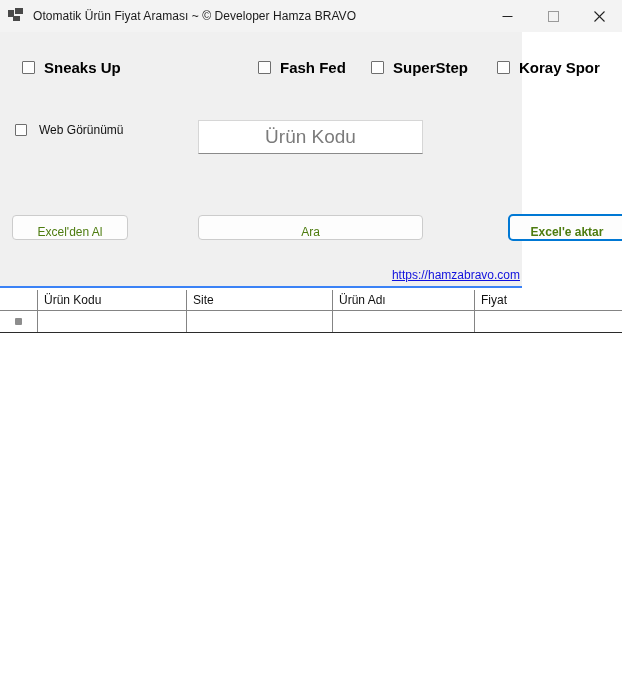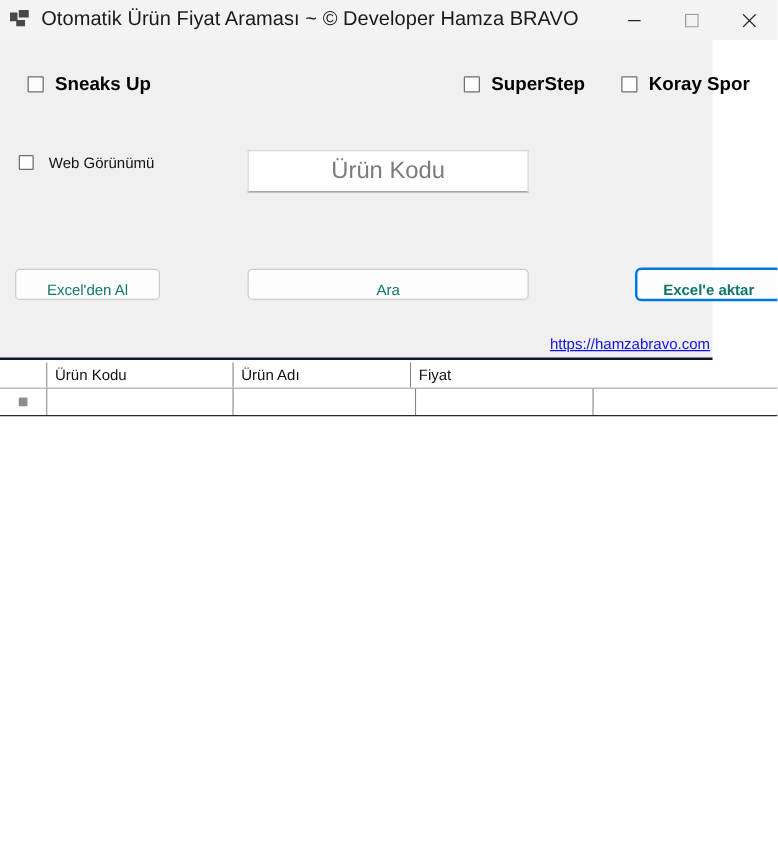--- a/index.html
+++ b/index.html
@@ -35,21 +35,21 @@
   .app-icon i {
     position: absolute;
     background: #484848;
     display: block;
   }
   .app-icon i.sq1 { left: 0px;  top: 2px;  width: 6px; height: 7px; }
   .app-icon i.sq2 { left: 7px;  top: 0px;  width: 8px; height: 6px; }
   .app-icon i.sq3 { left: 5px;  top: 8px;  width: 7px; height: 5px; }
   .title-text {
     margin-left: 9px;
-    font-size: 16px;
+    font-size: 12px;
     color: #1a1a1a;
     white-space: nowrap;
     letter-spacing: 0.05px;
   }
   .win-controls {
     position: absolute;
     right: 0; top: 0;
     height: 32px;
     display: flex;
   }
@@ -60,24 +60,24 @@
     align-items: center;
     justify-content: center;
     color: #222;
   }
   .win-btn svg { display: block; }
 
   
   .panel {
     position: absolute;
     left: 0; top: 32px;
-    width: 570px;
+    width: 522px;
     height: 256px;
     background: #f0f0f0;
-    border-bottom: 2px solid #0f172a;
+    border-bottom: 2px solid #3b82f6;
     box-sizing: border-box;
   }
 
   
   .brand-row {
     position: absolute;
     left: 0; top: 22px;
     width: 622px;
     height: 26px;
   }
@@ -143,21 +143,21 @@
 
   
   .btn {
     position: absolute;
     box-sizing: border-box;
     background: #fdfdfd;
     border: 1px solid #cccccc;
     border-radius: 4px;
     font-family: "Liberation Sans", sans-serif;
     font-size: 12px;
-    color: #0f766e;
+    color: #4d7c0f;
     height: 25px;
     cursor: default;
     padding: 9px;
     text-align: center;
   }
   .btn-import { left: 12px;  top: 183px; width: 116px; }
   .btn-search { left: 198px; top: 183px; width: 225px; }
   .btn-export {
     left: 508px; top: 182px; width: 118px; height: 27px;
     border: 2px solid #0078d4;
@@ -261,20 +261,24 @@
   </div>
 </div>
 
 <div class="panel">
 
   <div class="brand-row">
     <label class="cb-item" style="left:22px">
       <span class="cbox"></span>
       <span class="cb-label">Sneaks Up</span>
     </label>
+    <label class="cb-item" style="left:258px">
+      <span class="cbox"></span>
+      <span class="cb-label">Fash Fed</span>
+    </label>
     <label class="cb-item" style="left:371px">
       <span class="cbox"></span>
       <span class="cb-label">SuperStep</span>
     </label>
     <label class="cb-item" style="left:497px">
       <span class="cbox"></span>
       <span class="cb-label">Koray Spor</span>
     </label>
   </div>
 
@@ -289,20 +293,21 @@
   <button class="btn btn-search">Ara</button>
   <button class="btn btn-export">Excel'e aktar</button>
 
   <a class="site-link" href="#">https://hamzabravo.com</a>
 </div>
 
 <div class="grid">
   <div class="grid-row grid-header">
     <div class="gcell rowhdr"></div>
     <div class="gcell c1">Ürün Kodu</div>
+    <div class="gcell c2">Site</div>
     <div class="gcell c3">Ürün Adı</div>
     <div class="gcell c4">Fiyat</div>
   </div>
   <div class="grid-row grid-newrow">
     <div class="gcell rowhdr">
       <span class="newrow-glyph"></span>
     </div>
     <div class="gcell c1"></div>
     <div class="gcell c2"></div>
     <div class="gcell c3"></div>

